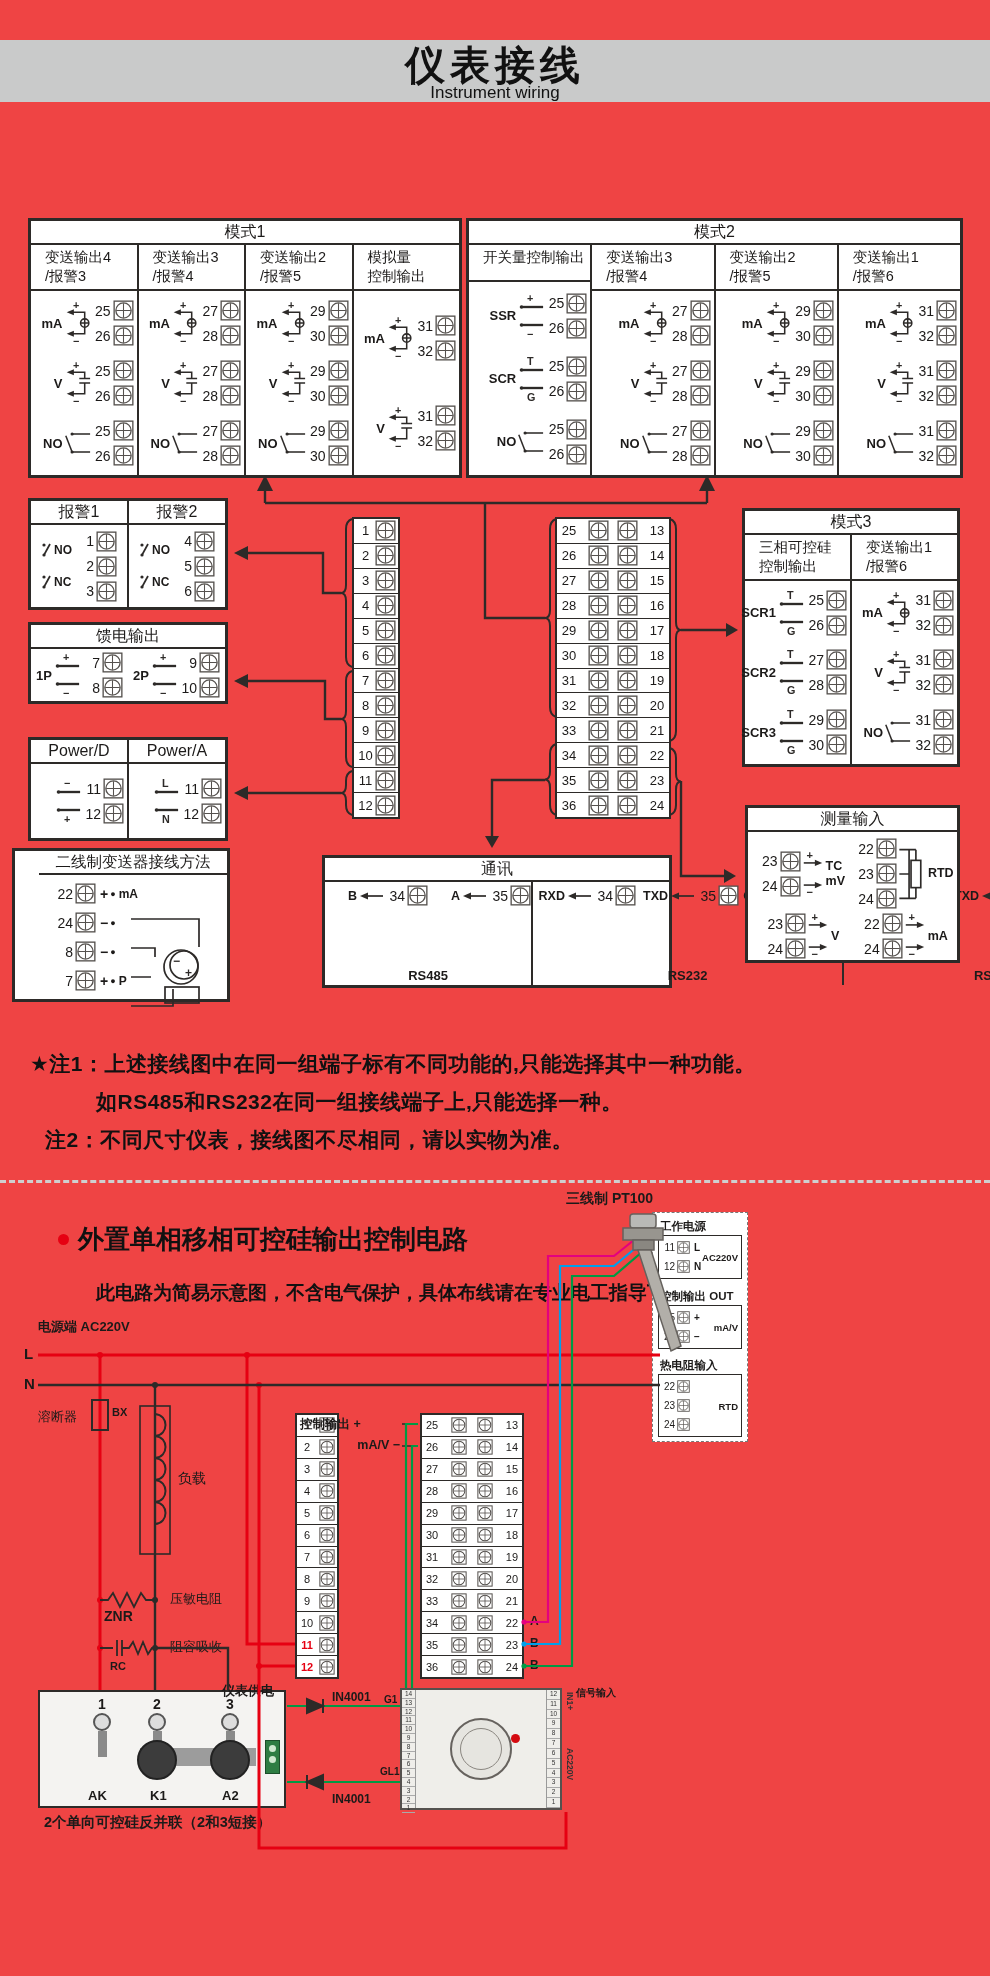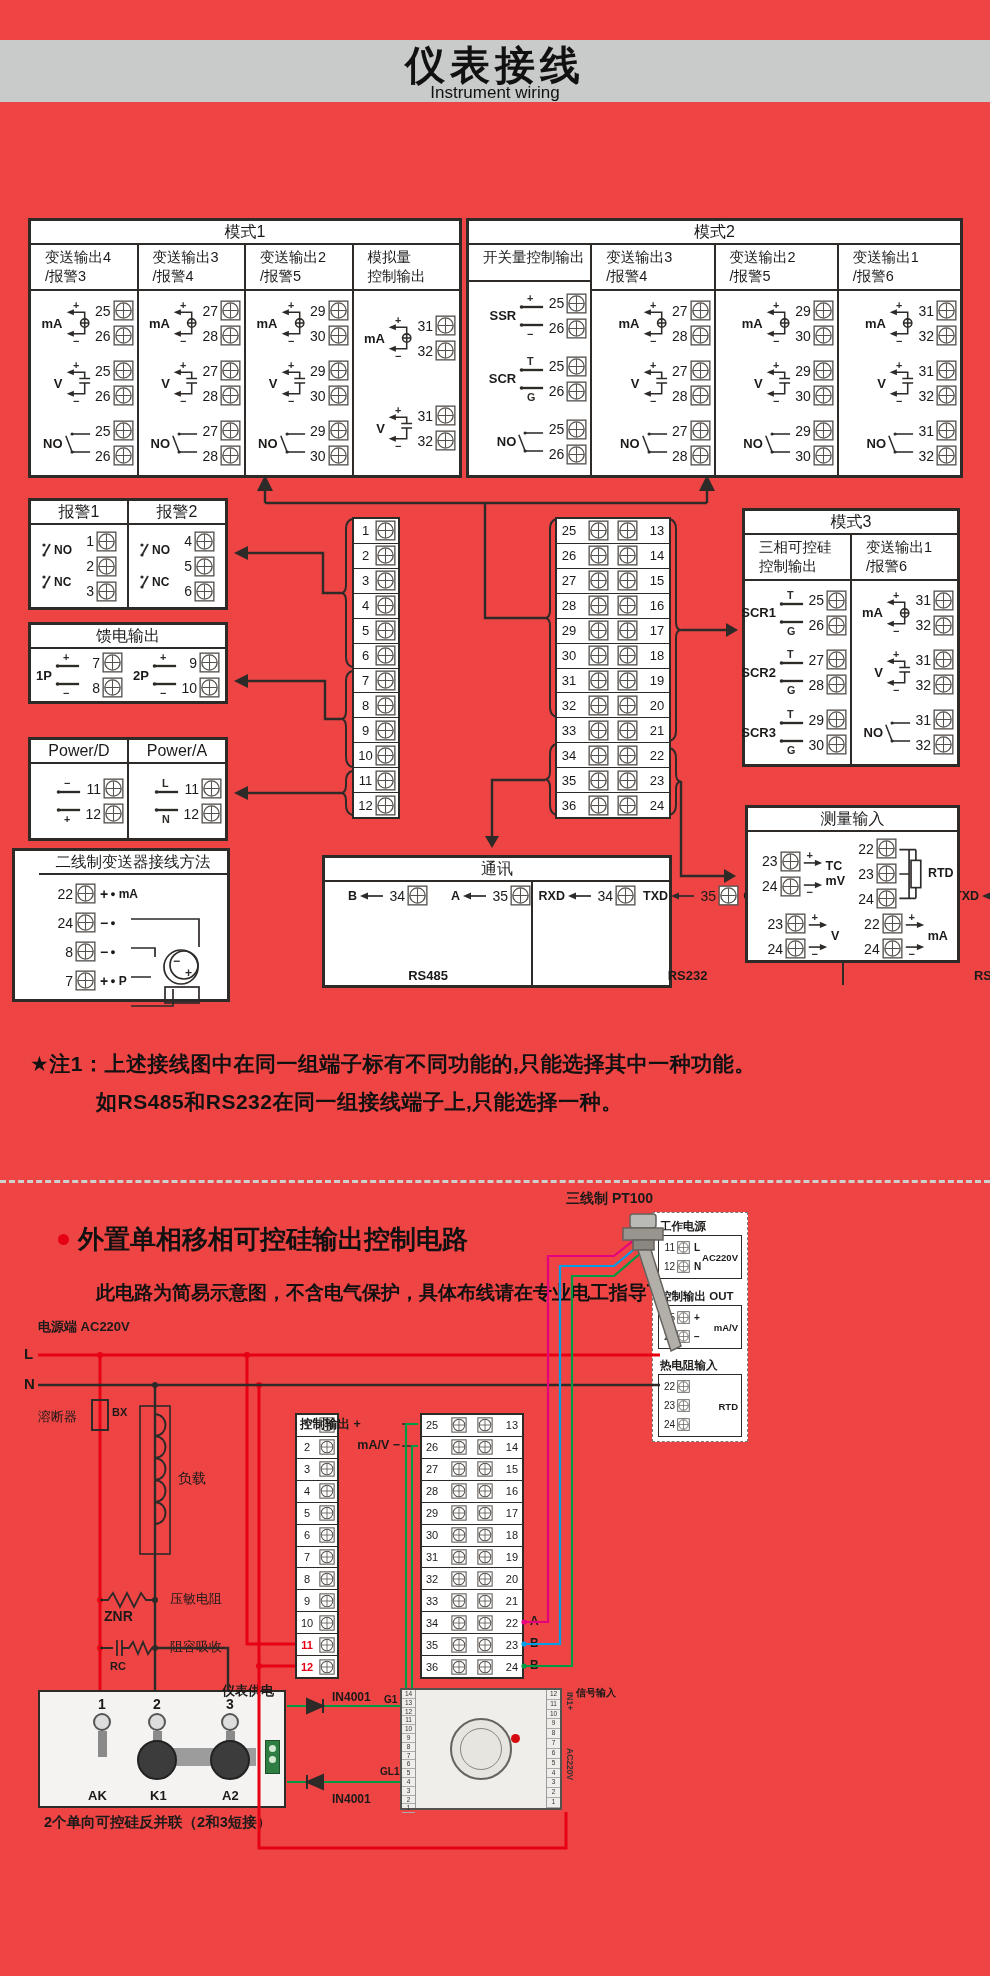--- a/index.html
+++ b/index.html
@@ -115,20 +115,21 @@
 <body>
 
 <div class="canvas" id="canvas">
   <div class="hdr">
     <div class="t">仪表接线</div>
     <div class="s">Instrument wiring</div>
   </div>
 
   <div class="note" style="left:30px;top:1050px">★注1：上述接线图中在同一组端子标有不同功能的,只能选择其中一种功能。</div>
   <div class="note" style="left:96px;top:1088px">如RS485和RS232在同一组接线端子上,只能选择一种。</div>
+  <div class="note" style="left:45px;top:1126px">注2：不同尺寸仪表，接线图不尽相同，请以实物为准。</div>
 
   <div class="divider"></div>
 
   <span class="bullet" style="left:58px;top:1234px"></span>
   <div class="btit" style="left:78px;top:1222px">外置单相移相可控硅输出控制电路</div>
   <div class="bcaution" style="left:96px;top:1280px">此电路为简易示意图，不含电气保护，具体布线请在专业电工指导下进行；</div>
 <div class="box" style="left: 28px; top: 218px; width: 434px; height: 260px;">
       <div class="btitle">模式1</div>
       <div class="cols">
         <div class="col">

